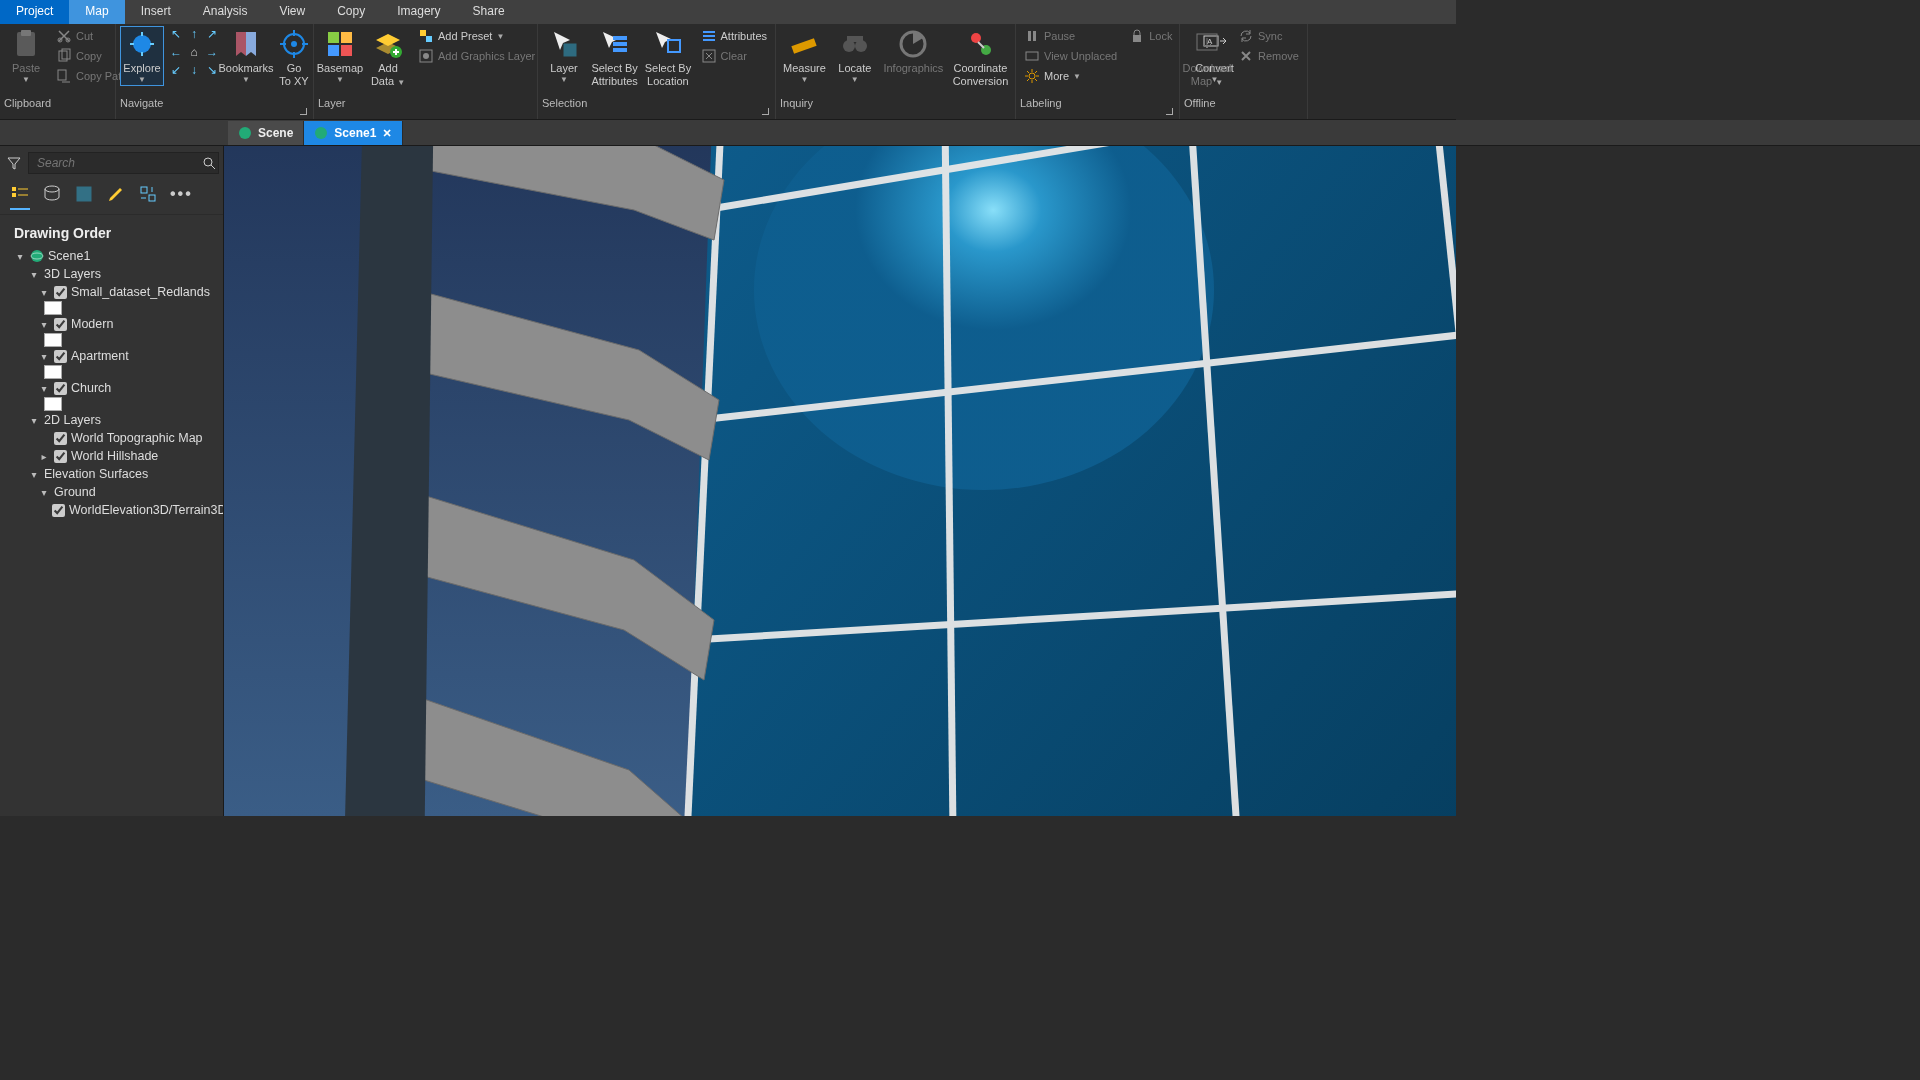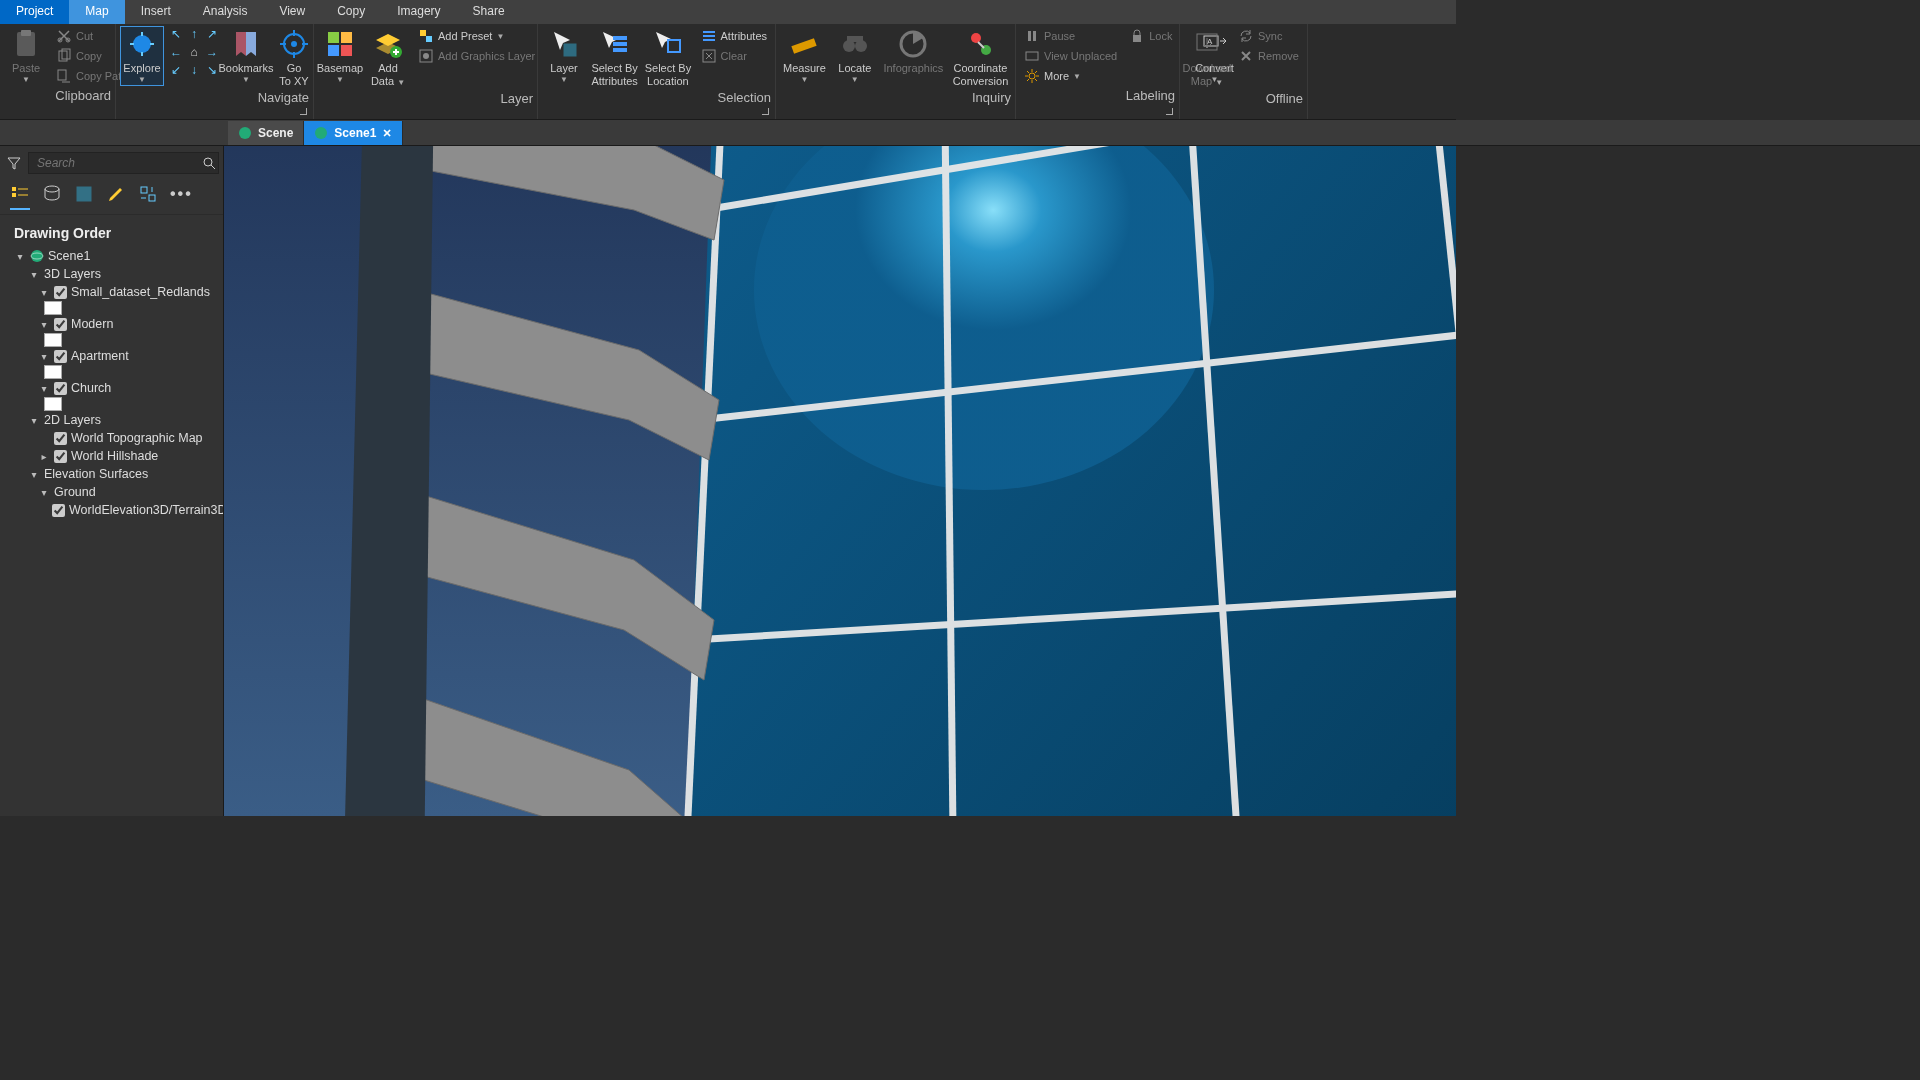--- a/index.html
+++ b/index.html
@@ -19,21 +19,21 @@
   .ribbon {
     display: flex; height: 96px; background: #2b2b2b; border-bottom: 1px solid #1a1a1a;
     font-size: 11px; color: #ccc;
   }
   .group {
     display: flex; flex-direction: column; justify-content: space-between;
     border-right: 1px solid #3a3a3a; padding: 2px 4px 0 4px; position: relative;
   }
   .group-body { display: flex; align-items: flex-start; gap: 4px; height: 78px; }
   .group-title {
-    text-align: right; font-size: 13px; color: #bbb; padding-bottom: 16px;
+    text-align: left; font-size: 11px; color: #bbb; padding-bottom: 10px;
     position: relative;
   }
   .grp-launcher {
     position: absolute; right: 4px; bottom: 2px; width: 12px; height: 12px;
     color: #888; font-size: 10px;
   }
   .grp-launcher::after {
     content: "";
     position: absolute; right: 2px; bottom: 2px;
     width: 6px; height: 6px; border-right: 1px solid #aaa; border-bottom: 1px solid #aaa;

